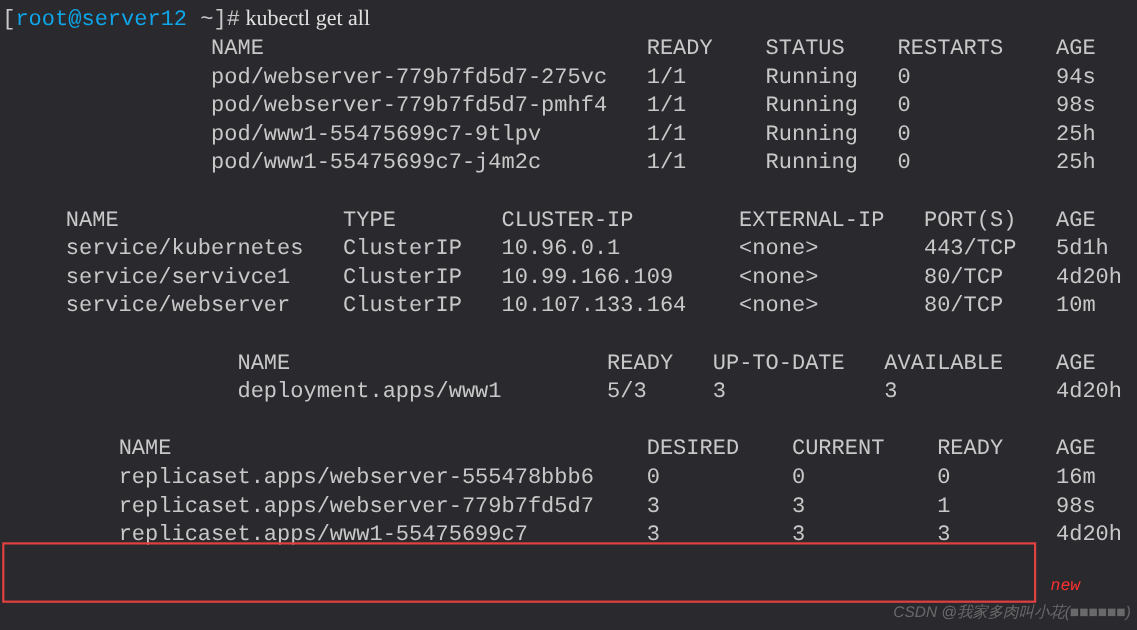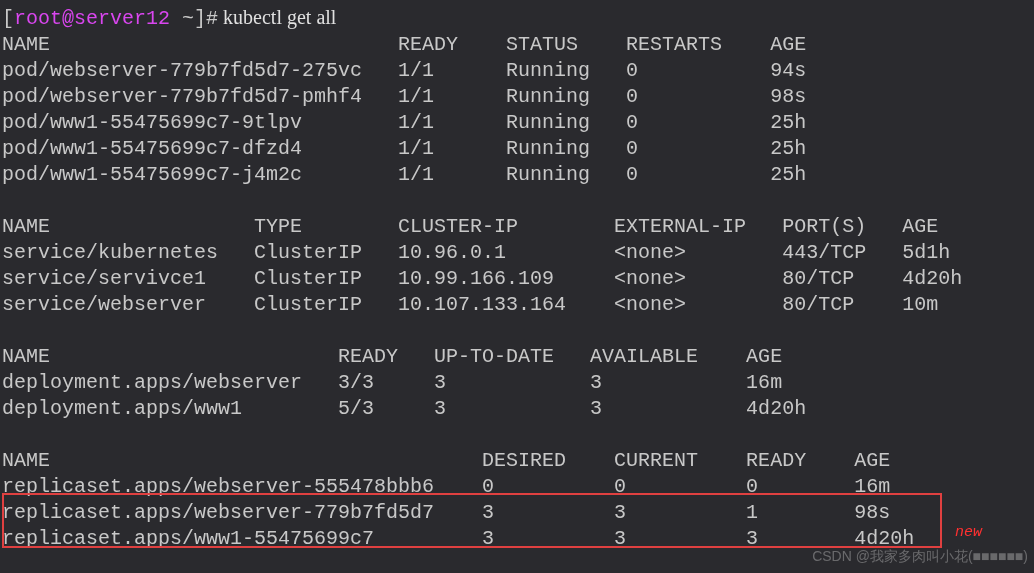--- a/index.html
+++ b/index.html
@@ -10,74 +10,73 @@
       font-size: 20px;
       line-height: 1.3;
       width: 1034px;
       height: 573px;
       overflow: hidden;
       padding: 4px 2px;
       position: relative;
     }
     .prompt-line { white-space: pre; }
     .prompt-bracket { color: #c8c8c8; }
-    .prompt-user { color: #d946ef; }
+    .prompt-user { color: #0ea5e9; }
     .prompt-cmd { color: #e0e0e0; font-family: Liberation Serif, serif; }
-    .row { white-space: pre; }
+    .row { white-space: pre; text-align: right; }
     .red-box {
       border: 2px solid #e04040;
       position: absolute;
       left: 2px;
       top: 493px;
       width: 940px;
       height: 55px;
       pointer-events: none;
     }
     .watermark {
       position: absolute;
       bottom: 8px;
       right: 6px;
       font-size: 14px;
       color: rgba(200,200,200,0.4);
       font-family: sans-serif;
       white-space: pre;
+      font-style: italic;
     }
     .new-badge {
       color: #ff3030;
       font-size: 15px;
       font-style: italic;
       position: absolute;
       right: 52px;
       bottom: 31px;
     }
   </style>
 </head>
 <body>
 
 <div class="prompt-line"><span class="prompt-bracket">[</span><span class="prompt-user">root@server12</span><span> ~</span><span class="prompt-bracket">]#</span><span class="prompt-cmd"> kubectl get all</span></div>
 
 <div id="pods-table">
     <div class="row">NAME                             READY    STATUS    RESTARTS    AGE   </div>
     <div class="row">pod/webserver-779b7fd5d7-275vc   1/1      Running   0           94s   </div>
     <div class="row">pod/webserver-779b7fd5d7-pmhf4   1/1      Running   0           98s   </div>
     <div class="row">pod/www1-55475699c7-9tlpv        1/1      Running   0           25h   </div>
-    <div class="row">pod/www1-55475699c7-dfzd4        1/1      Running   0           25h   </div>
     <div class="row">pod/www1-55475699c7-j4m2c        1/1      Running   0           25h   </div>
   </div>
 <div class="row">&nbsp;</div>
 <div id="services-table">
     <div class="row">NAME                 TYPE        CLUSTER-IP        EXTERNAL-IP   PORT(S)   AGE   </div>
     <div class="row">service/kubernetes   ClusterIP   10.96.0.1         &lt;none&gt;        443/TCP   5d1h  </div>
     <div class="row">service/servivce1    ClusterIP   10.99.166.109     &lt;none&gt;        80/TCP    4d20h </div>
     <div class="row">service/webserver    ClusterIP   10.107.133.164    &lt;none&gt;        80/TCP    10m   </div>
   </div>
 <div class="row">&nbsp;</div>
 <div id="deployments-table">
     <div class="row">NAME                        READY   UP-TO-DATE   AVAILABLE    AGE   </div>
-    <div class="row">deployment.apps/webserver   3/3     3            3            16m   </div>
     <div class="row">deployment.apps/www1        5/3     3            3            4d20h </div>
   </div>
 <div class="row">&nbsp;</div>
 <div id="replicasets-table">
     <div class="row">NAME                                    DESIRED    CURRENT    READY    AGE   </div>
     <div class="row">replicaset.apps/webserver-555478bbb6    0          0          0        16m   </div>
     <div class="row">replicaset.apps/webserver-779b7fd5d7    3          3          1        98s   </div>
     <div class="row">replicaset.apps/www1-55475699c7         3          3          3        4d20h </div>
   </div>
 

